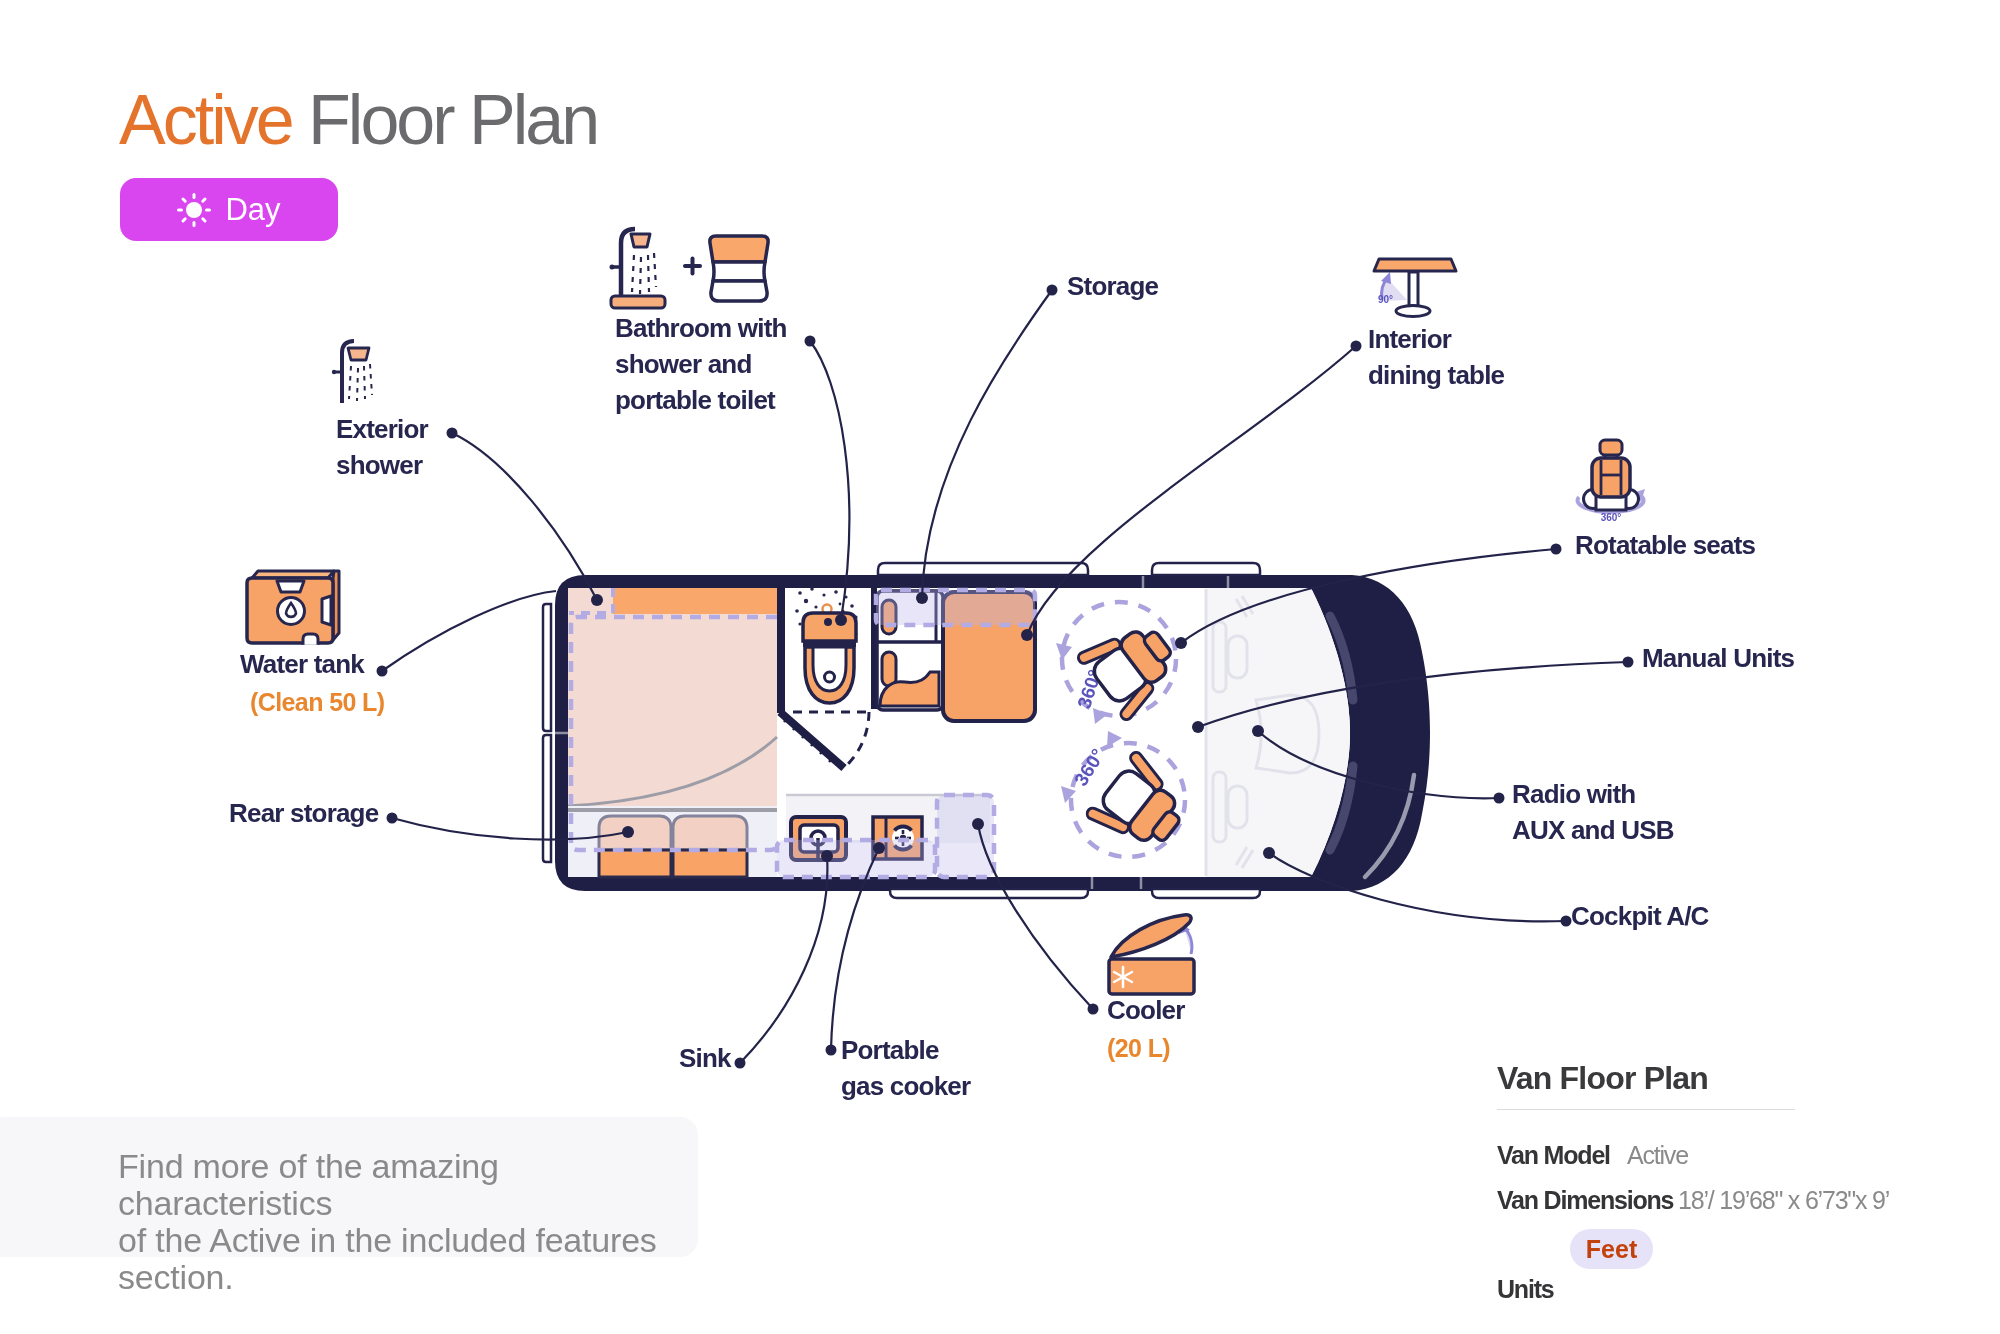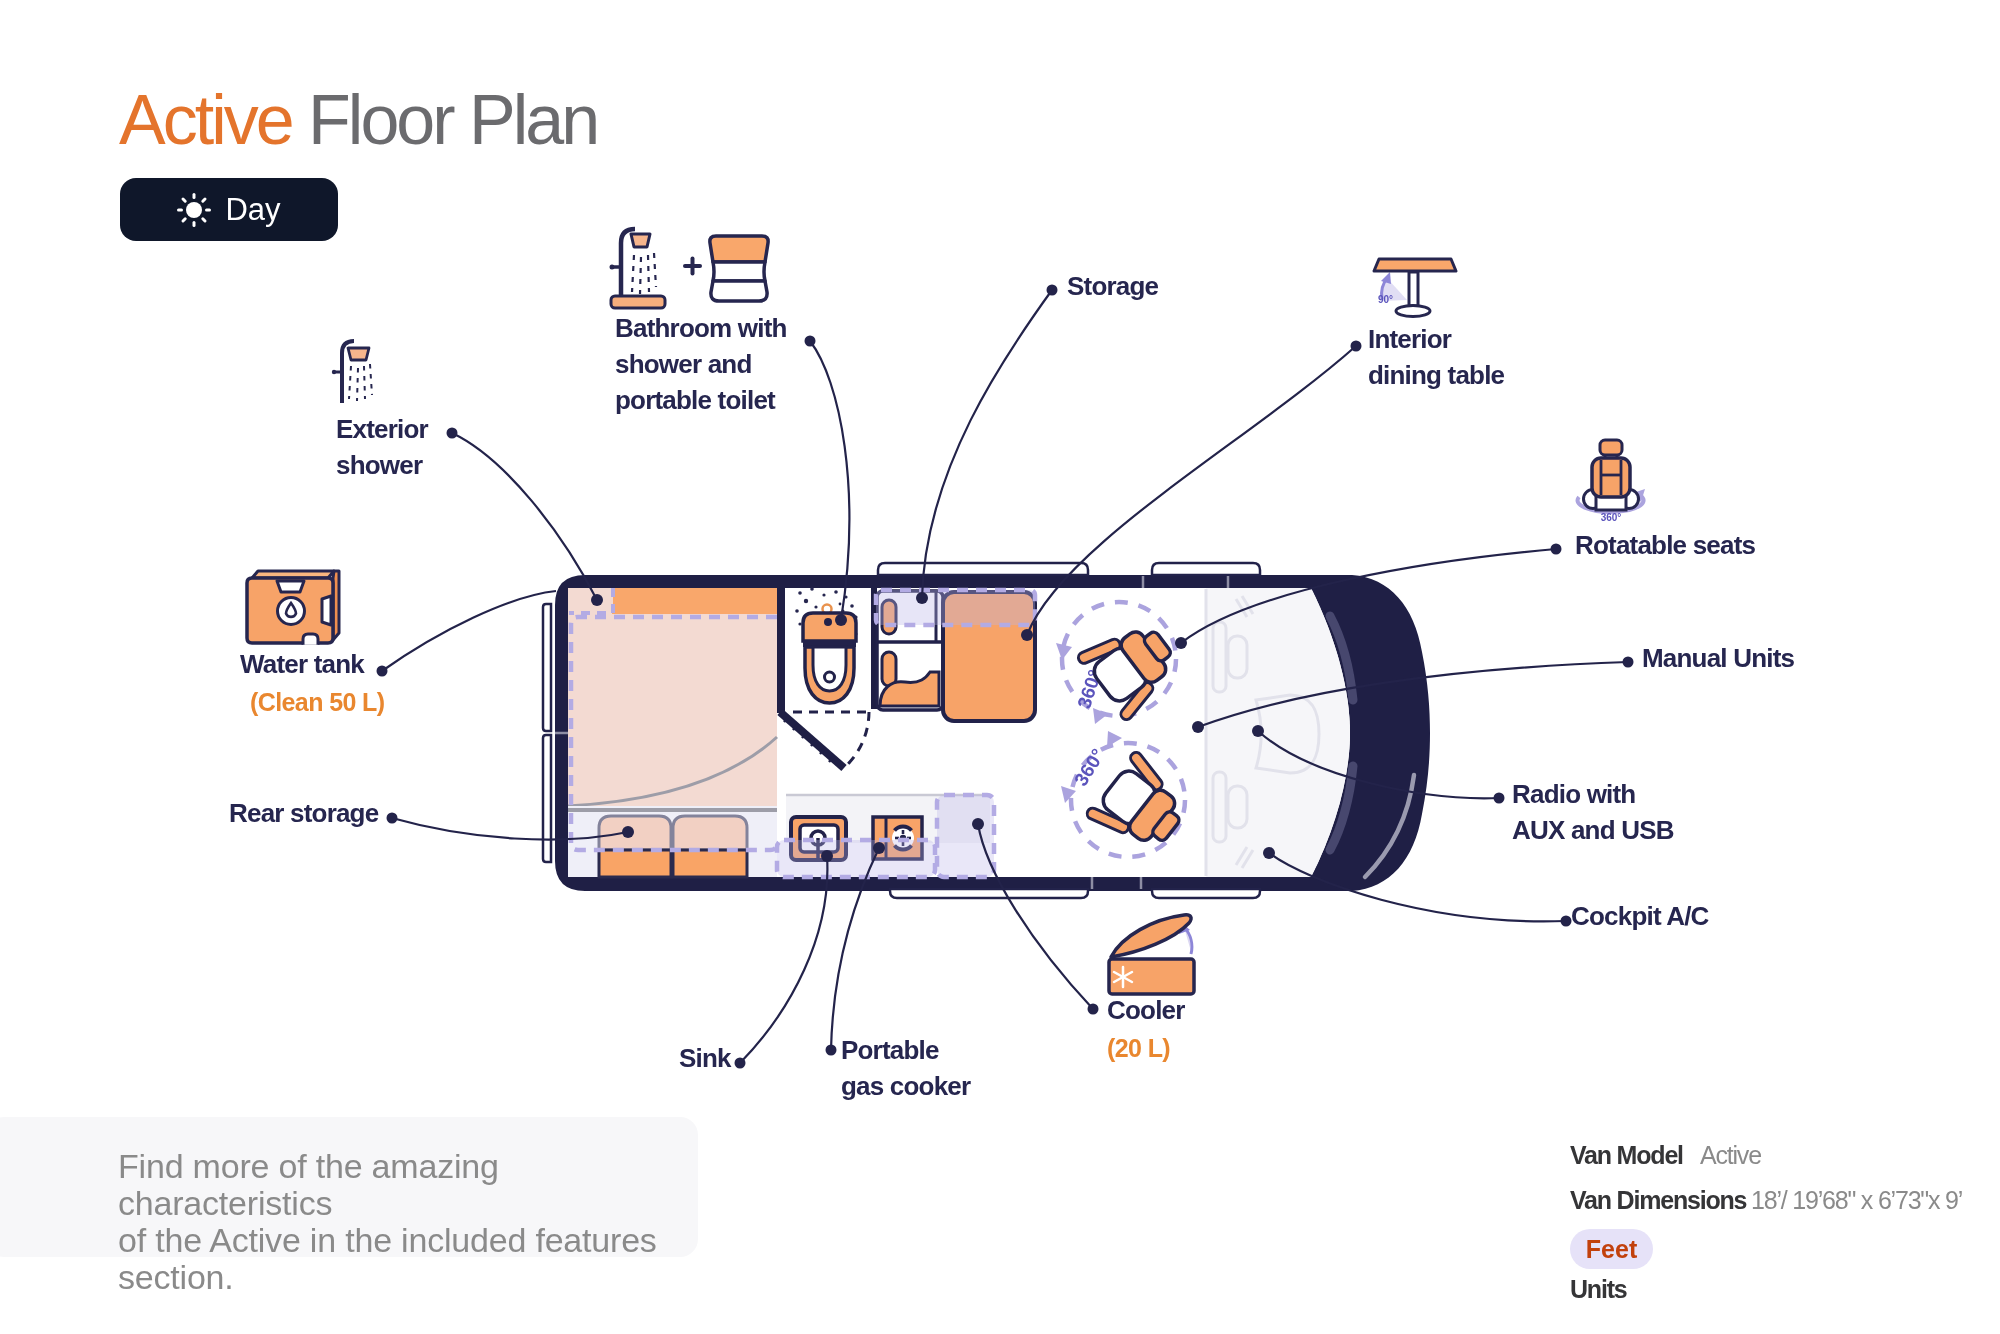--- a/index.html
+++ b/index.html
@@ -8,30 +8,30 @@
   #stage { position:relative; width:2000px; height:1334px; background:#fff; }
   #plan { position:absolute; left:0; top:0; }
   .lbl { position:absolute; font-weight:bold; font-size:26px; line-height:36px;
     letter-spacing:-0.8px; color:#26264F; white-space:nowrap; }
   .sub { position:absolute; font-weight:bold; font-size:25px; letter-spacing:-0.6px;
     color:#E9872F; white-space:nowrap; }
   #title { position:absolute; left:119px; top:80px; font-size:70px; letter-spacing:-3px;
     color:#6B6B6E; white-space:nowrap; font-weight:normal; }
   #title b { color:#E4742C; font-weight:normal; }
   #daybtn { position:absolute; left:120px; top:178px; width:218px; height:63px;
-    background:#0f172a; border-radius:16px; color:#fff; font-size:31px;
+    background:#d946ef; border-radius:16px; color:#fff; font-size:31px;
     display:flex; align-items:center; justify-content:center; gap:14px; font-weight:normal; }
   #findbox { position:absolute; left:-14px; top:1117px; width:712px; height:140px;
     background:#F7F7F9; border-radius:18px; }
   #findbox div { position:absolute; left:132px; top:31px; font-size:34px; line-height:37px;
     color:#8A8A8A; letter-spacing:-0.2px; }
   #vfp { position:absolute; left:1497px; top:1060px; width:420px; }
   #vfp h2 { font-size:32px; color:#3A3A3C; letter-spacing:-0.8px; font-weight:bold; }
   #vfp .rule { width:298px; height:1px; background:#DCDCE0; margin-top:12px; }
-  .row { position:absolute; left:1570px; font-size:25px; letter-spacing:-1.2px; white-space:nowrap; }
+  .row { position:absolute; left:1497px; font-size:25px; letter-spacing:-1.2px; white-space:nowrap; }
   .row b { color:#353537; }
   .row span.v { color:#8A8A8A; font-weight:normal; }
   #feetpill { position:absolute; left:1570px; top:1229px; width:83px; height:40px;
     background:#E6E2F8; border-radius:20px; color:#c2410c; font-size:25px; font-weight:bold;
     display:flex; align-items:center; justify-content:center; }
 </style>
 </head>
 <body>
 <div id="stage">
 <svg id="plan" width="2000" height="1334" viewBox="0 0 2000 1334">
@@ -377,17 +377,21 @@
 <div class="lbl" style="left:1571px; top:898px;">Cockpit A/C</div>
 <div class="lbl" style="left:679px; top:1040px;">Sink</div>
 <div class="lbl" style="left:841px; top:1032px;">Portable<br>gas cooker</div>
 <div class="lbl" style="left:1107px; top:992px;">Cooler</div>
 <div class="sub" style="left:1107px; top:1034px;">(20 L)</div>
 
 <div id="findbox">
       <div>Find more of the amazing characteristics<br>of the Active in the included features section.</div>
     </div>
 
+<div id="vfp">
+      <h2>Van Floor Plan</h2>
+      <div class="rule"></div>
+    </div>
 <div class="row" style="top:1141px;"><b style="display:inline-block;width:130px;">Van Model</b><span class="v">Active</span></div>
 <div class="row" style="top:1186px;"><b style="display:inline-block;width:181px;">Van Dimensions</b><span class="v">18’/ 19’68" x 6’73"x 9’</span></div>
 <div class="row" style="top:1231px;margin-top:44px;"><b>Units</b></div>
 <div id="feetpill">Feet</div>
 </div>
 
 </body></html>

